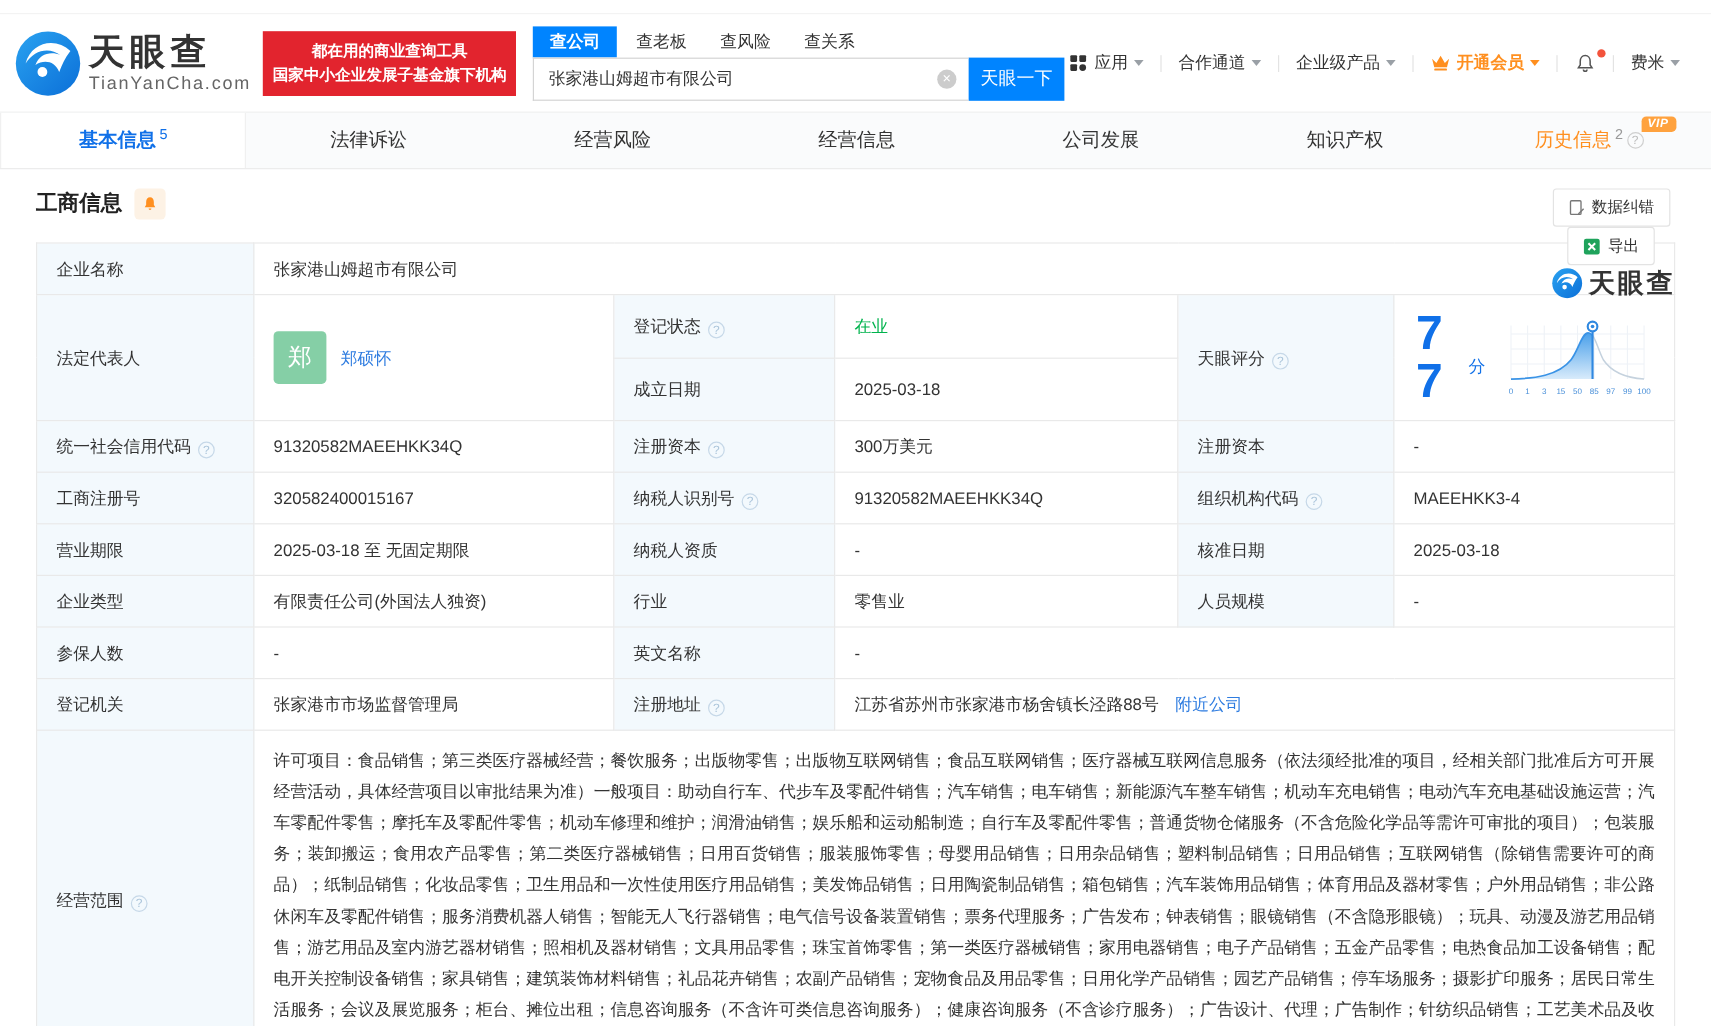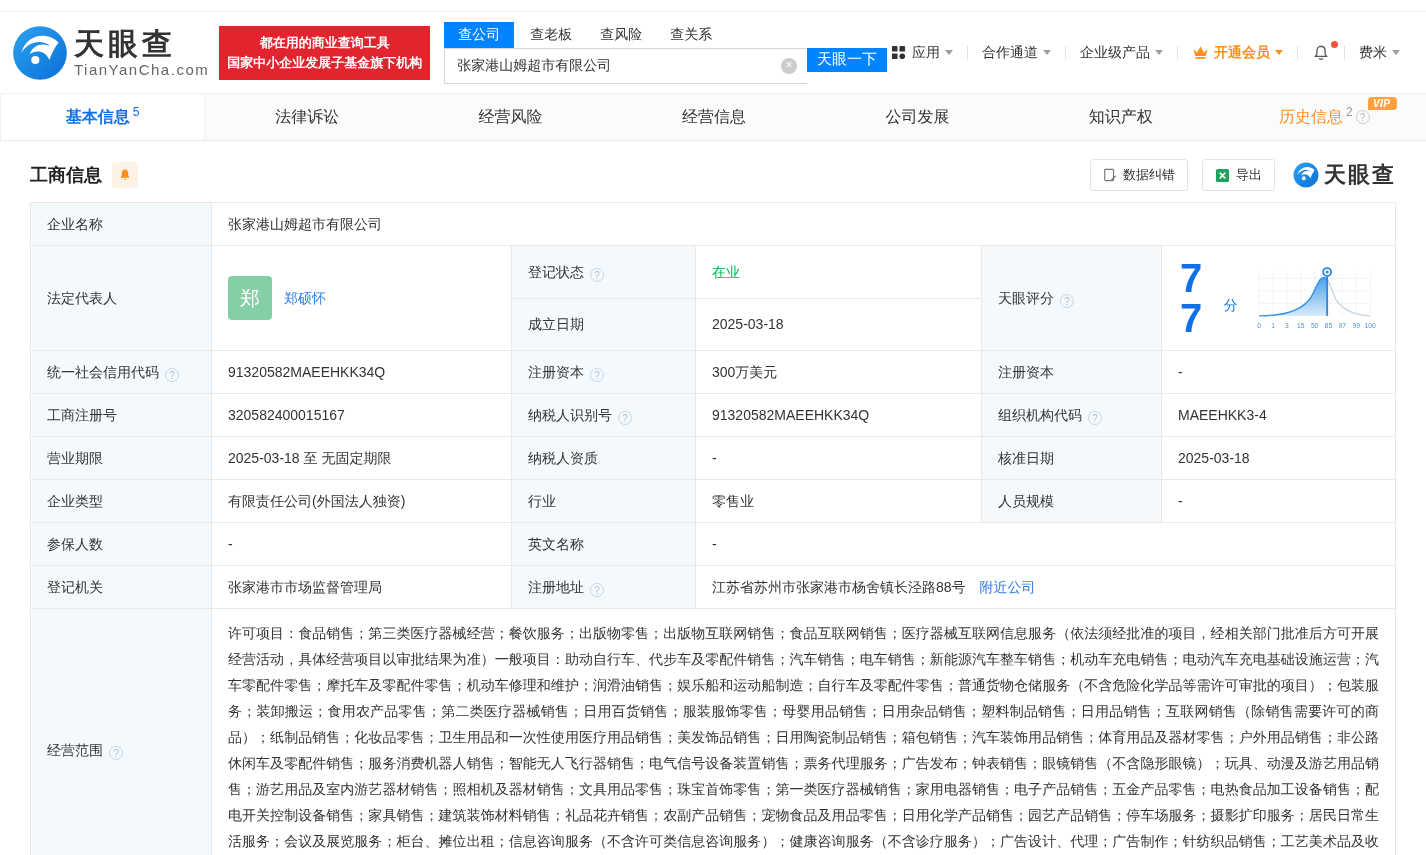--- a/index.html
+++ b/index.html
@@ -12,29 +12,29 @@
   .logo { display:flex; align-items:center; cursor:pointer; }
   .logo-icon { width:56px; height:56px; }
   .logo-text { margin-left:6px; }
   .logo-cn { font-size:30px; font-weight:bold; color:#333; letter-spacing:4px; line-height:32px; }
   .logo-en { font-size:15px; color:#666; letter-spacing:1.5px; margin-top:1px; }
   .slogan { margin-left:10px; background:#e2242e; color:#fff; font-size:13px; font-weight:bold;
     padding:7px 8px; line-height:20px; text-align:center; white-space:nowrap; }
   .search-block { margin-left:14px; width:455px; }
   .search-tabs { display:flex; align-items:flex-end; }
   .stab { font-size:14px; color:#333; padding:4px 0; margin-right:28px; cursor:pointer; }
-  .stab.active { background:#0084ff; color:#fff; padding:4px 14px; margin-right:16px; font-weight:normal; }
+  .stab.active { background:#0084ff; color:#fff; padding:4px 14px; margin-right:16px; font-weight:bold; }
   .search-row { display:flex; }
   .search-input-wrap { position:relative; flex:1; }
   .search-input-wrap input { width:100%; height:36px; border:1px solid #d4d4d4; border-right:none;
     padding:0 34px 0 12px; font-size:14px; color:#333; outline:none; }
   .clear { position:absolute; right:10px; top:10px; width:16px; height:16px; background:#ccc;
     border-radius:50%; color:#fff; text-align:center; line-height:15px; font-size:12px; cursor:pointer; }
   .clear::before { content:"\00d7"; }
-  .search-btn { width:80px; height:24px; background:#0084ff; color:#fff; border:none;
+  .search-btn { width:80px; height:36px; background:#0084ff; color:#fff; border:none;
     font-size:15px; cursor:pointer; }
   nav { margin-left:auto; display:flex; align-items:center; font-size:14px; color:#333; white-space:nowrap; }
   .nav-item { display:flex; align-items:center; cursor:pointer; padding:0 4px; }
   .nav-sep { width:1px; height:14px; background:#e3e3e3; margin:0 10px; }
   .caret { width:0; height:0; border-left:4px solid transparent; border-right:4px solid transparent;
     border-top:5px solid #9aa0a6; margin-left:5px; display:inline-block; }
   .caret.orange { border-top-color:#ff8f1f; }
   .vip-link { color:#ff8f1f; font-weight:bold; }
   .bell-wrap { position:relative; cursor:pointer; }
   .red-dot { position:absolute; top:-3px; right:-4px; width:7px; height:7px; border-radius:50%; background:#f3533c; }
@@ -54,25 +54,25 @@
     font-size:10px; font-style:italic; font-weight:bold; padding:1px 6px 1px 5px;
     border-radius:4px 4px 4px 0; letter-spacing:.5px; }
   .help { display:inline-block; width:14px; height:14px; border:1px solid #c6d8e8; border-radius:50%;
     color:#aac4da; font-size:10px; line-height:13px; text-align:center; margin-left:6px;
     vertical-align:1px; cursor:pointer; flex:none; }
   .help::before { content:"?"; }
   .help.gray { border-color:#cfcfcf; color:#bbb; margin-left:3px; }
 
   
   section { padding:16px 30px 0; }
-  .sec-head { display:flex; align-items:center; height:36px; }
+  .sec-head { display:flex; align-items:flex-start; height:36px; }
   .sec-title { font-size:18px; font-weight:bold; color:#222; }
   .bell-badge { width:26px; height:26px; background:#fdf2e5; border-radius:4px; margin-left:10px;
     display:flex; align-items:center; justify-content:center; cursor:pointer; }
-  .sec-actions { margin-left:auto; display:flex; align-items:center; }
+  .sec-actions { margin-left:auto; display:flex; align-items:center;flex-direction:column; }
   .act-btn { display:flex; align-items:center; height:32px; padding:0 12px; background:#fff;
     border:1px solid #e3e3e3; border-radius:3px; font-size:13px; color:#333; cursor:pointer; margin-left:14px; }
   .act-btn svg { margin-right:6px; }
   .watermark { display:flex; align-items:center; margin-left:18px; }
   .watermark .wm-text { font-size:22px; font-weight:bold; color:#333; letter-spacing:2px; margin-left:5px; }
 
   
   table { border-collapse:collapse; width:1366px; margin-top:9px; table-layout:fixed; }
   td { border:1px solid #e9e9e9; padding:11px 16px; font-size:14px; color:#333;
     vertical-align:middle; word-break:break-all; line-height:20px; }

